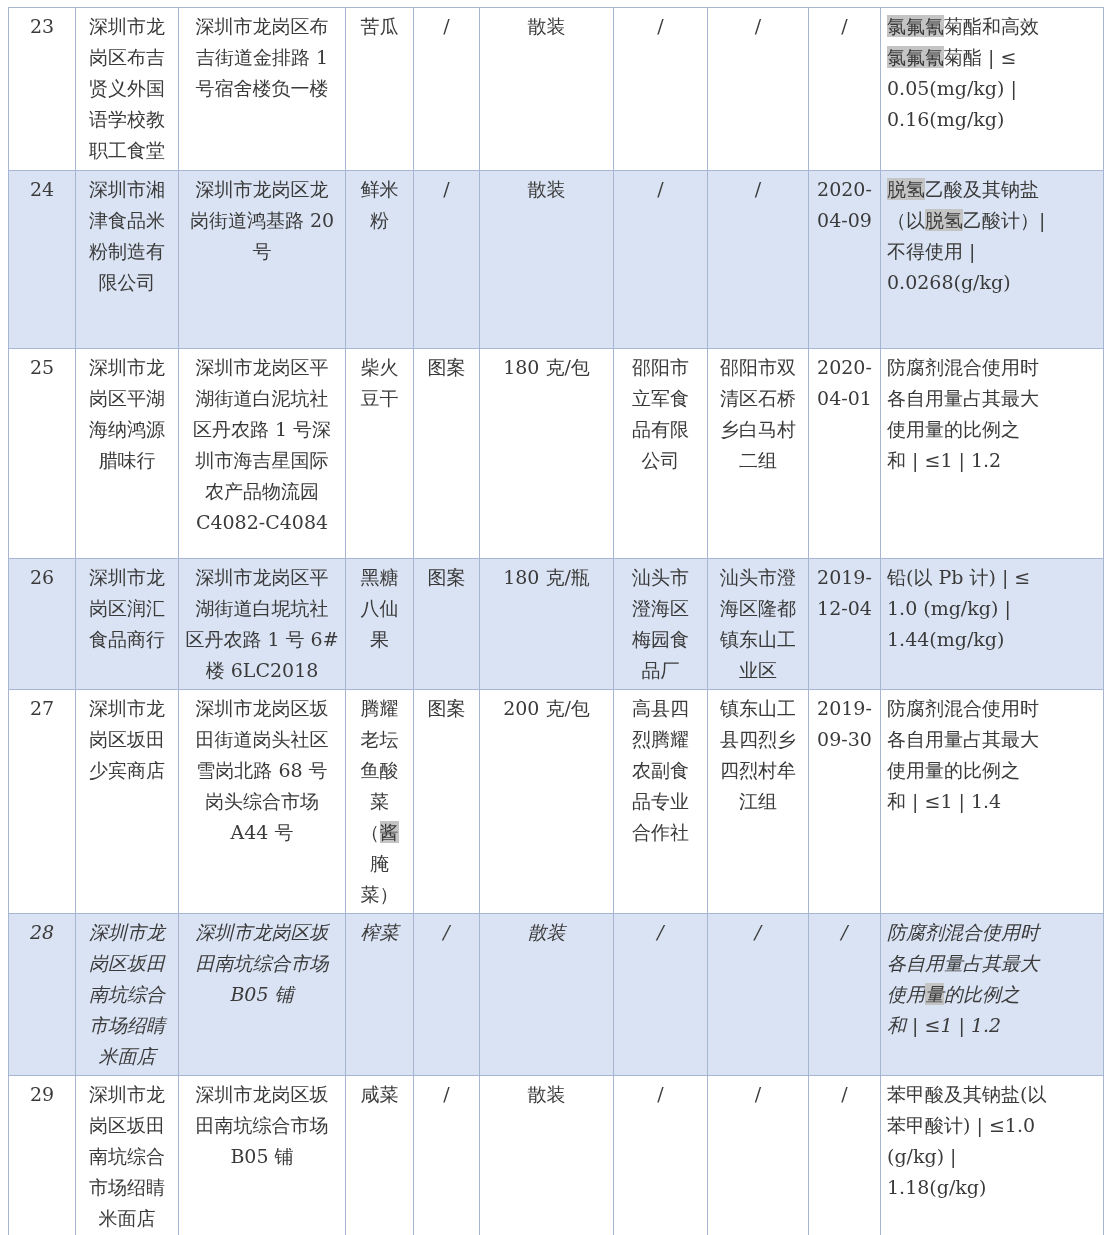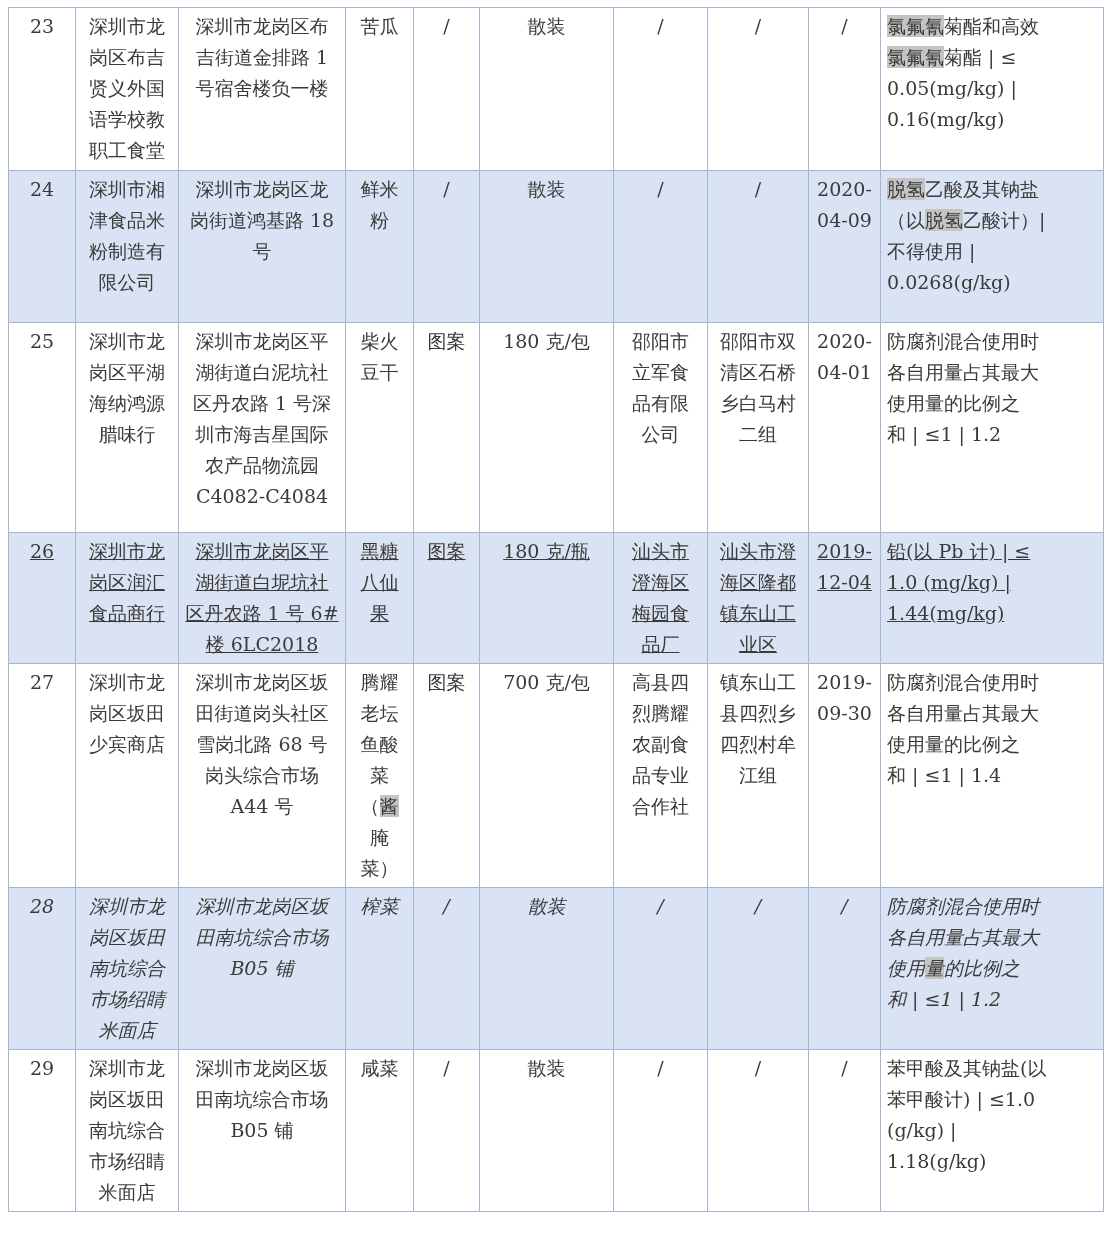--- a/index.html
+++ b/index.html
@@ -23,23 +23,23 @@
     vertical-align:top;text-align:center;
     font-size:19px;line-height:31px;
     padding:3px 6px;
     white-space:pre-line;
     word-break:break-word;
     overflow:hidden;
   }
   td:last-child{text-align:left;}
   tr.alt{background:var(--alt);}
   tr:nth-child(1){height:163px;padding-left:44px;}
-  tr:nth-child(2){height:152px;}
+  tr:nth-child(2){height:178px;}
   tr:nth-child(3){height:210px;border-radius:22px;}
-  tr:nth-child(4){height:122px;text-decoration:underline;}
+  tr:nth-child(4){height:122px;}
   tr:nth-child(5){height:219px;padding-left:24px;}
   tr:nth-child(6){height:159px;font-style:italic;}
   tr:nth-child(7){height:161px;}
   .hl{background:var(--hl);}
 </style>
 </head>
 <body>
 
 <table class="inspection">
   <colgroup>
@@ -76,21 +76,21 @@
 0.05(mg/kg) |
 0.16(mg/kg)</span></td>
       </tr>
       <tr class="alt">
         <td>24</td>
         <td>深圳市湘
 津食品米
 粉制造有
 限公司</td>
         <td>深圳市龙岗区龙
-岗街道鸿基路 18
+岗街道鸿基路 20
 号</td>
         <td>鲜米
 粉</td>
         <td>/</td>
         <td>散装</td>
         <td>/</td>
         <td>/</td>
         <td>2020-
 04-09</td>
         <td><span class="hl">脱氢</span><span>乙酸及其钠盐
@@ -168,21 +168,21 @@
 岗头综合市场
 A44 号</td>
         <td><span>腾耀
 老坛
 鱼酸
 菜
 （</span><span class="hl">酱</span><span>
 腌
 菜）</span></td>
         <td>图案</td>
-        <td>700 克/包</td>
+        <td>200 克/包</td>
         <td>高县四
 烈腾耀
 农副食
 品专业
 合作社</td>
         <td>镇东山工
 县四烈乡
 四烈村牟
 江组</td>
         <td>2019-

